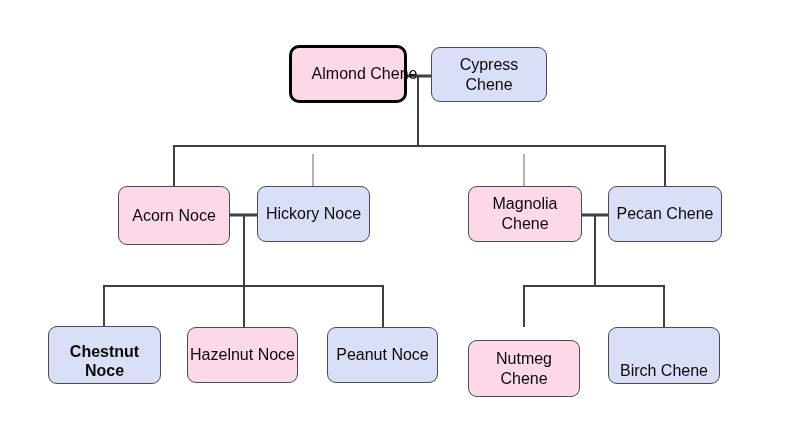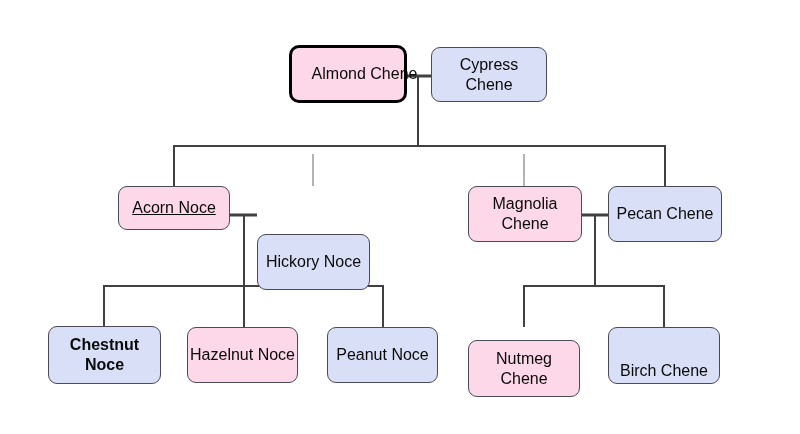--- a/index.html
+++ b/index.html
@@ -40,21 +40,21 @@
   .node.selected {
     border: 3px solid #000000;
     border-radius: 10px;
   }
   .node.bold { font-weight: bold; }
   .node.nowrap { white-space: nowrap; }
 
   
   #node-almond-chene   { left: 289px; top: 45px;  width: 118px; height: 58px; }
   #node-cypress-chene  { left: 431px; top: 47px;  width: 116px; height: 55px; }
-  #node-acorn-noce     { left: 118px; top: 186px; width: 112px; height: 44px; text-decoration: underline; }
+  #node-acorn-noce     { left: 118px; top: 186px; width: 112px; height: 59px; }
   #node-hickory-noce   { left: 257px; top: 186px; width: 113px; height: 56px; }
   #node-magnolia-chene { left: 468px; top: 186px; width: 114px; height: 56px; }
   #node-pecan-chene    { left: 608px; top: 186px; width: 114px; height: 56px; }
   #node-chestnut-noce  { left: 48px;  top: 326px; width: 113px; height: 58px; }
   #node-hazelnut-noce  { left: 187px; top: 327px; width: 111px; height: 56px; }
   #node-peanut-noce    { left: 327px; top: 327px; width: 111px; height: 56px; }
   #node-nutmeg-chene   { left: 468px; top: 340px; width: 112px; height: 57px; }
   #node-birch-chene    { left: 608px; top: 327px; width: 112px; height: 57px; }
 </style>
 </head>
@@ -86,33 +86,33 @@
   </div>
 
   <div class="node" id="node-cypress-chene" style="background-color: rgb(217, 223, 246);">
     <span>Cypress Chene</span>
   </div>
 
   <div class="node nowrap" id="node-acorn-noce" style="background-color: rgb(252, 216, 232);">
     <span>Acorn Noce</span>
   </div>
 
-  <div class="node nowrap" id="node-hickory-noce" style="background-color: rgb(217, 223, 246); margin-top: 48px;">
+  <div class="node nowrap" id="node-hickory-noce" style="background-color: rgb(217, 223, 246);">
     <span>Hickory Noce</span>
   </div>
 
   <div class="node" id="node-magnolia-chene" style="background-color: rgb(252, 216, 232);">
     <span>Magnolia Chene</span>
   </div>
 
   <div class="node nowrap" id="node-pecan-chene" style="background-color: rgb(217, 223, 246);">
     <span>Pecan Chene</span>
   </div>
 
-  <div class="node bold" id="node-chestnut-noce" style="background-color: rgb(217, 223, 246);">
+  <div class="node bold" id="node-chestnut-noce" style="background-color: rgb(217, 223, 246); align-items: flex-end;">
     <span>Chestnut Noce</span>
   </div>
 
   <div class="node nowrap" id="node-hazelnut-noce" style="background-color: rgb(252, 216, 232);">
     <span>Hazelnut Noce</span>
   </div>
 
   <div class="node nowrap" id="node-peanut-noce" style="background-color: rgb(217, 223, 246);">
     <span>Peanut Noce</span>
   </div>

